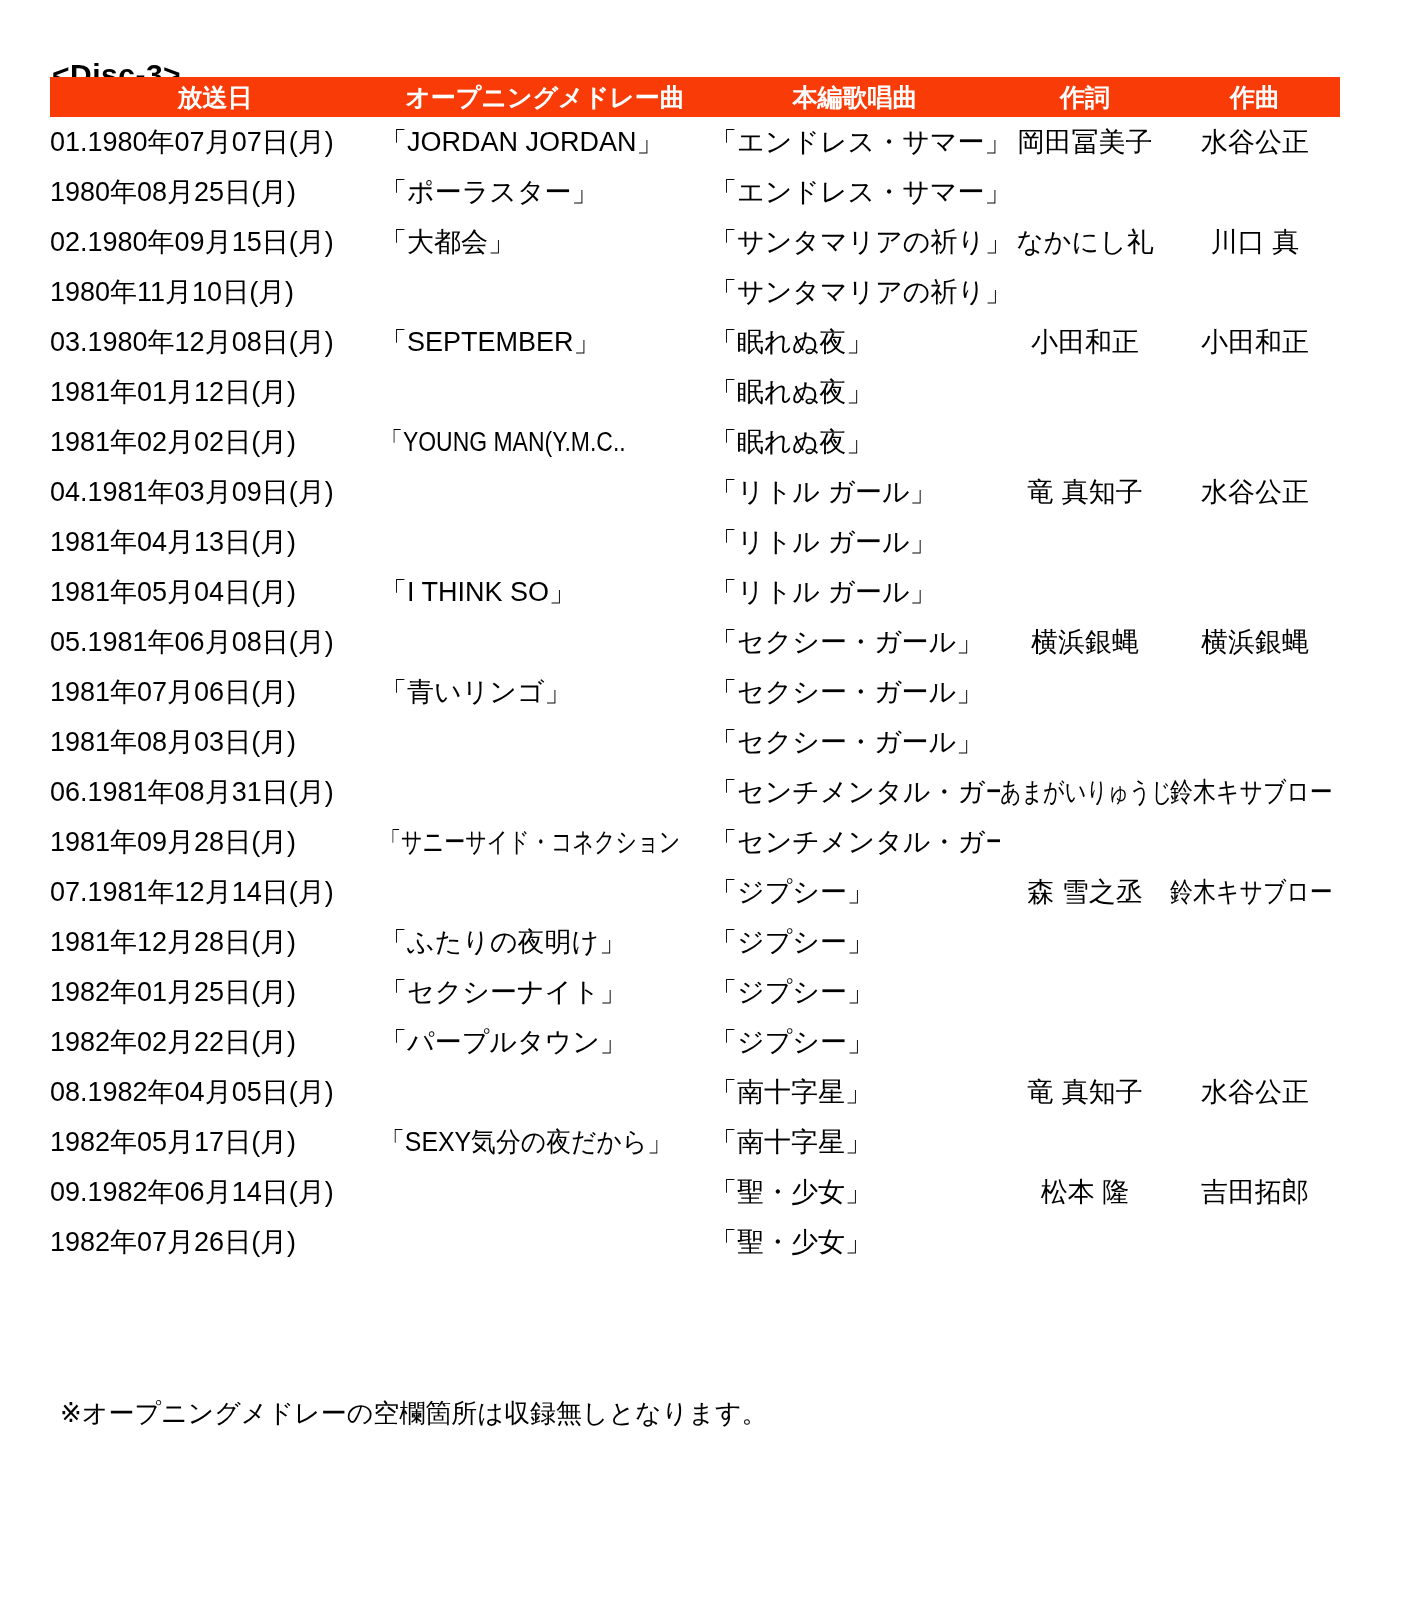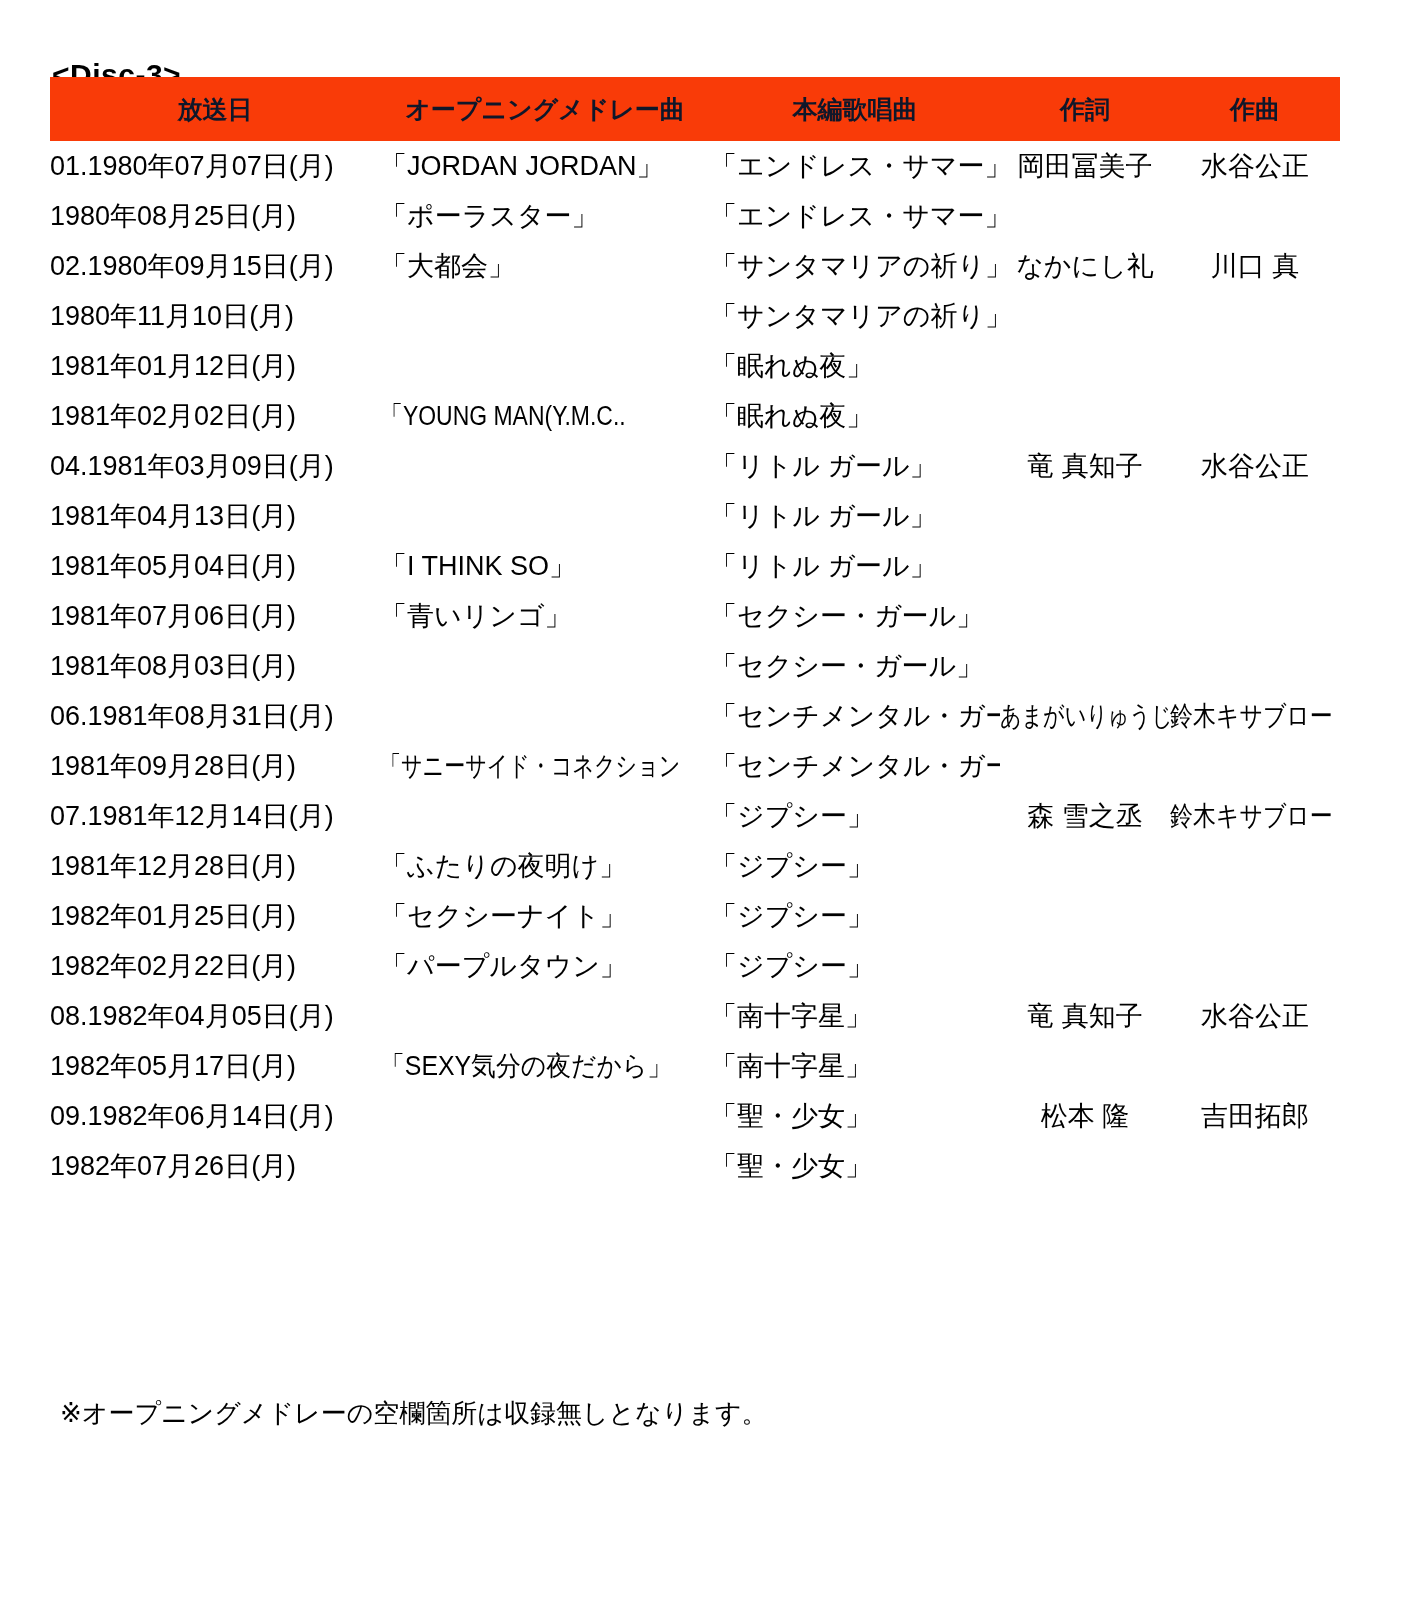--- a/index.html
+++ b/index.html
@@ -41,24 +41,24 @@
     position: absolute;
     left: 50px;
     top: 77px;
     width: 1290px;
     border-collapse: collapse;
     table-layout: fixed;
   }
 
   .tbl thead th {
     background: #f93b08;
-    color: #0f172a;
+    color: #ffffff;
     font-size: 25px;
     font-weight: bold;
-    height: 64px;
+    height: 40px;
     padding: 0;
     text-align: center;
     vertical-align: middle;
     letter-spacing: 0px;
     white-space: nowrap;
     overflow: hidden;
   }
 
   
   .col-date     { width: 330px; }
@@ -168,20 +168,27 @@
           <td class="c-compose">川口 真</td>
         </tr>
         <tr>
           <td class="c-date">1980年11月10日(月)</td>
           <td class="c-opening"></td>
           <td class="c-main">「サンタマリアの祈り」</td>
           <td class="c-lyrics"></td>
           <td class="c-compose"></td>
         </tr>
         <tr>
+          <td class="c-date">03.1980年12月08日(月)</td>
+          <td class="c-opening">「SEPTEMBER」</td>
+          <td class="c-main">「眠れぬ夜」</td>
+          <td class="c-lyrics">小田和正</td>
+          <td class="c-compose">小田和正</td>
+        </tr>
+        <tr>
           <td class="c-date">1981年01月12日(月)</td>
           <td class="c-opening"></td>
           <td class="c-main">「眠れぬ夜」</td>
           <td class="c-lyrics"></td>
           <td class="c-compose"></td>
         </tr>
         <tr>
           <td class="c-date">1981年02月02日(月)</td>
           <td class="c-opening"><span class="condensed squeeze-85">「YOUNG MAN(Y.M.C..</span></td>
           <td class="c-main">「眠れぬ夜」</td>
@@ -203,20 +210,27 @@
           <td class="c-compose"></td>
         </tr>
         <tr>
           <td class="c-date">1981年05月04日(月)</td>
           <td class="c-opening">「I THINK SO」</td>
           <td class="c-main">「リトル ガール」</td>
           <td class="c-lyrics"></td>
           <td class="c-compose"></td>
         </tr>
         <tr>
+          <td class="c-date">05.1981年06月08日(月)</td>
+          <td class="c-opening"></td>
+          <td class="c-main">「セクシー・ガール」</td>
+          <td class="c-lyrics">横浜銀蝿</td>
+          <td class="c-compose">横浜銀蝿</td>
+        </tr>
+        <tr>
           <td class="c-date">1981年07月06日(月)</td>
           <td class="c-opening">「青いリンゴ」</td>
           <td class="c-main">「セクシー・ガール」</td>
           <td class="c-lyrics"></td>
           <td class="c-compose"></td>
         </tr>
         <tr>
           <td class="c-date">1981年08月03日(月)</td>
           <td class="c-opening"></td>
           <td class="c-main">「セクシー・ガール」</td>

